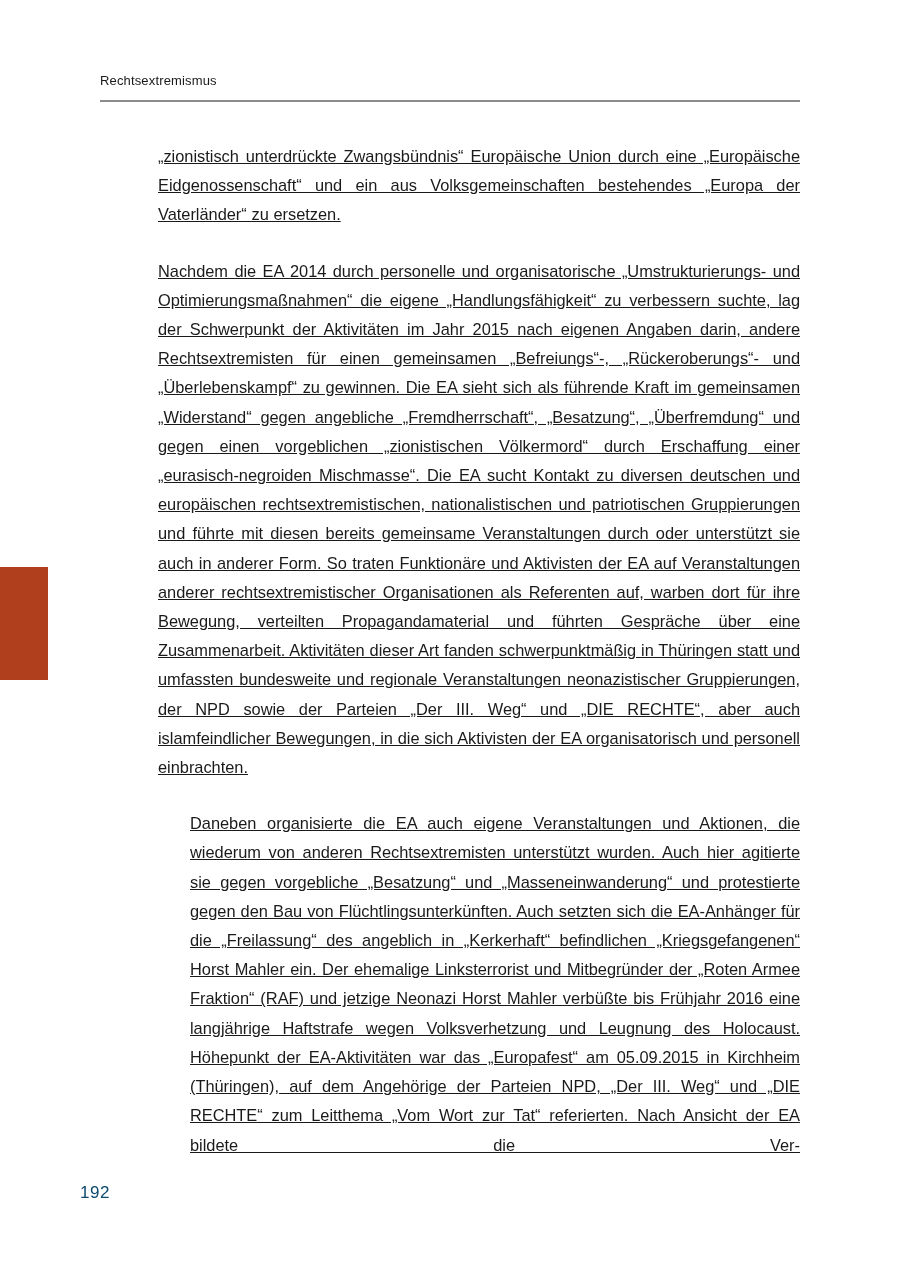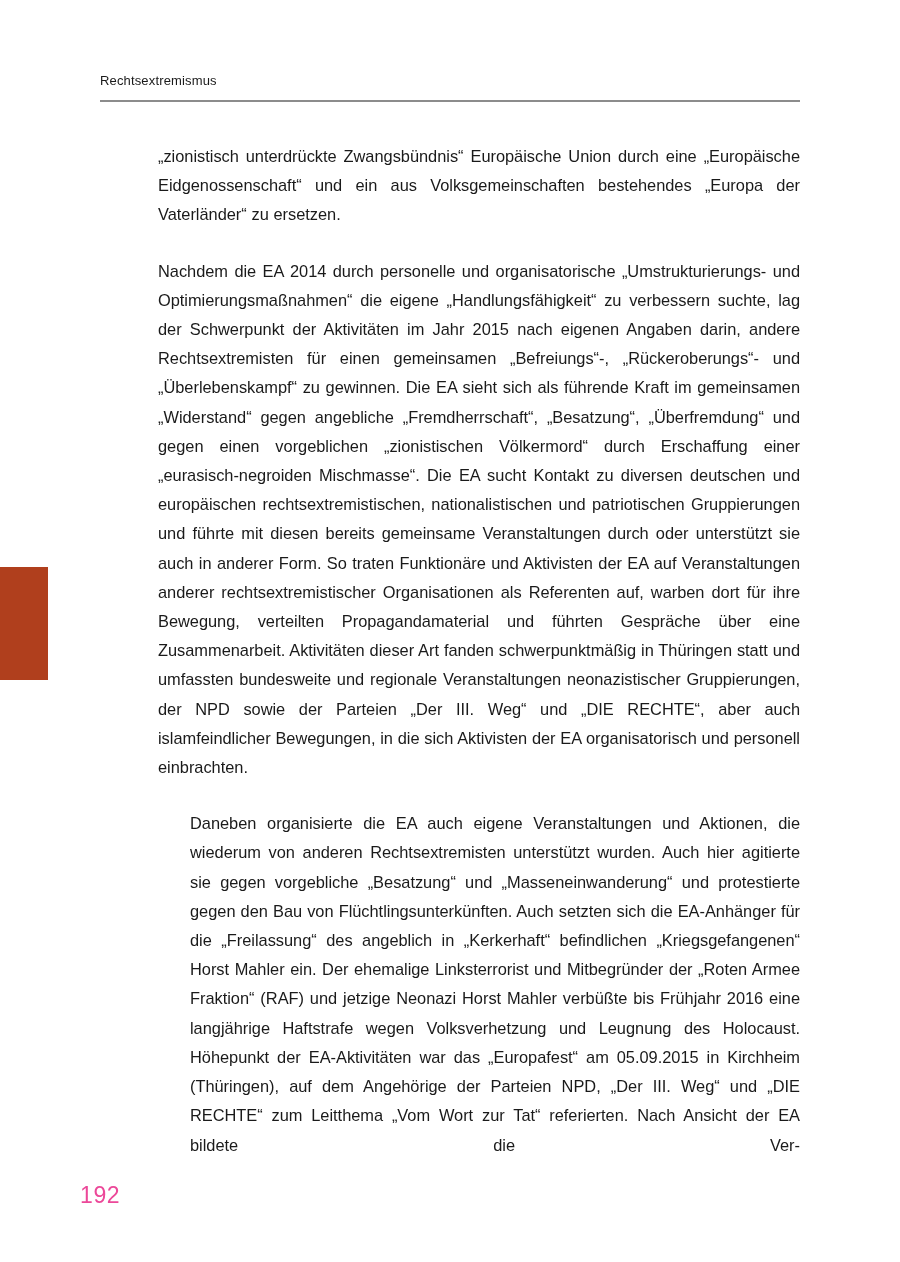--- a/index.html
+++ b/index.html
@@ -55,20 +55,21 @@
     height: 113px;
     background: #b03f1d;
   }
 
   
   .text-column {
     position: absolute;
     left: 158px;
     top: 142px;
     width: 642px;
+    text-decoration: underline;
   }
 
   .para {
     margin: 0 0 27px 0;
     font-size: 16.4px;
     line-height: 29.2px;
     text-align: justify;
     text-justify: inter-word;
     hyphens: manual;
     -webkit-hyphens: manual;
@@ -87,23 +88,23 @@
     content: "";
     display: inline-block;
     width: 100%;
   }
 
   
   .folio {
     position: absolute;
     left: 80px;
     top: 1184px;
-    font-size: 23px;
+    font-size: 17px;
     letter-spacing: 0.6px;
-    color: #ec4899;
+    color: #0c4a6e;
     line-height: 1;
   }
 </style>
 </head>
 <body>
 
 <div class="page">
 
   <div class="running-head">Rechtsextremismus</div>
 

